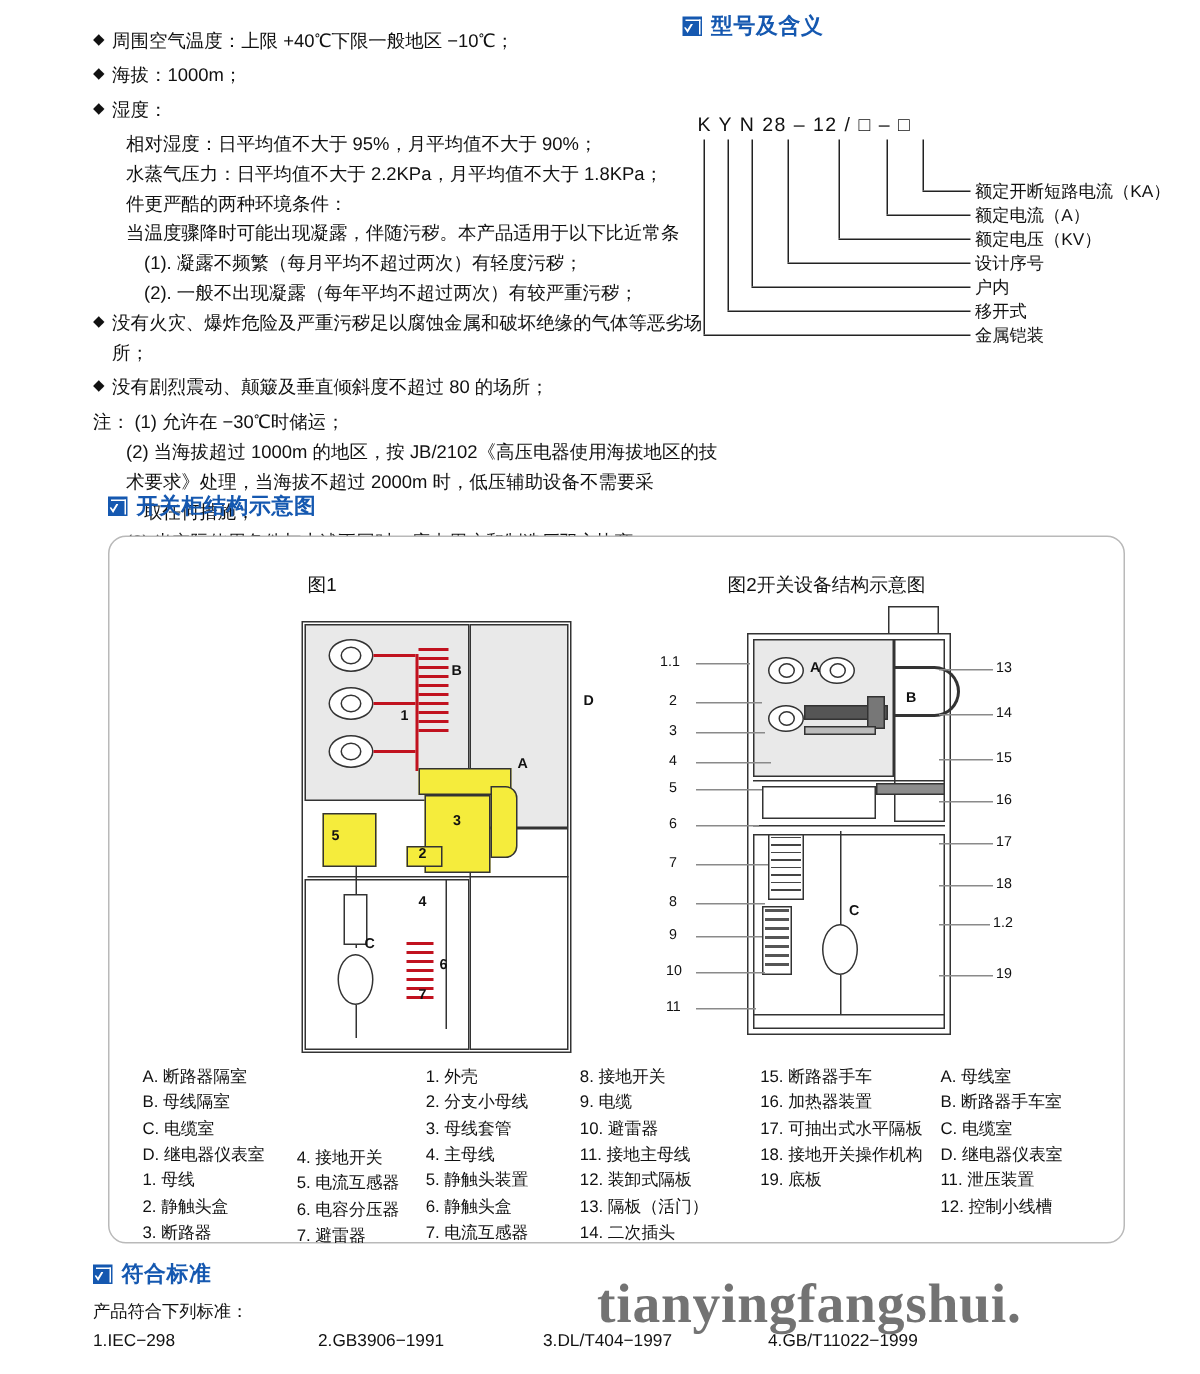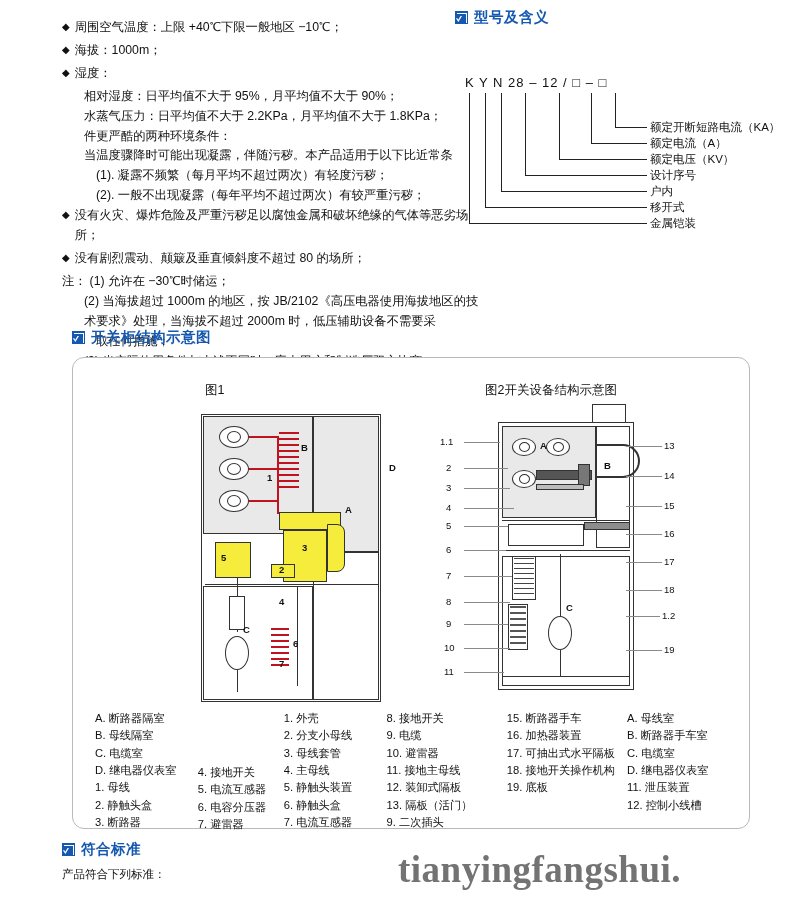--- a/index.html
+++ b/index.html
@@ -356,21 +356,21 @@
           <div>6. 静触头盒</div>
           <div>7. 电流互感器</div>
         </div>
         <div class="col wide">
           <div>8. 接地开关</div>
           <div>9. 电缆</div>
           <div>10. 避雷器</div>
           <div>11. 接地主母线</div>
           <div>12. 装卸式隔板</div>
           <div>13. 隔板（活门）</div>
-          <div>9. 二次插头</div>
+          <div>14. 二次插头</div>
         </div>
         <div class="col wide">
           <div>15. 断路器手车</div>
           <div>16. 加热器装置</div>
           <div>17. 可抽出式水平隔板</div>
           <div>18. 接地开关操作机构</div>
           <div>19. 底板</div>
         </div>
         <div class="col" style="flex:0 0 108px;">
           <div>A. 母线室</div>
@@ -385,18 +385,24 @@
     </div>
   </div>
 
   <div class="std">
     <div class="sec-head">
       <span class="mark"></span>
       <span>符合标准</span>
     </div>
     <div class="std-body">
       <div>产品符合下列标准：</div>
+      <div class="std-row">
+        <div>1.IEC−298</div>
+        <div>2.GB3906−1991</div>
+        <div>3.DL/T404−1997</div>
+        <div>4.GB/T11022−1999</div>
+      </div>
     </div>
   </div>
 
   <div class="watermark">tianyingfangshui.</div>
 
 </div>
 
 </body></html>

